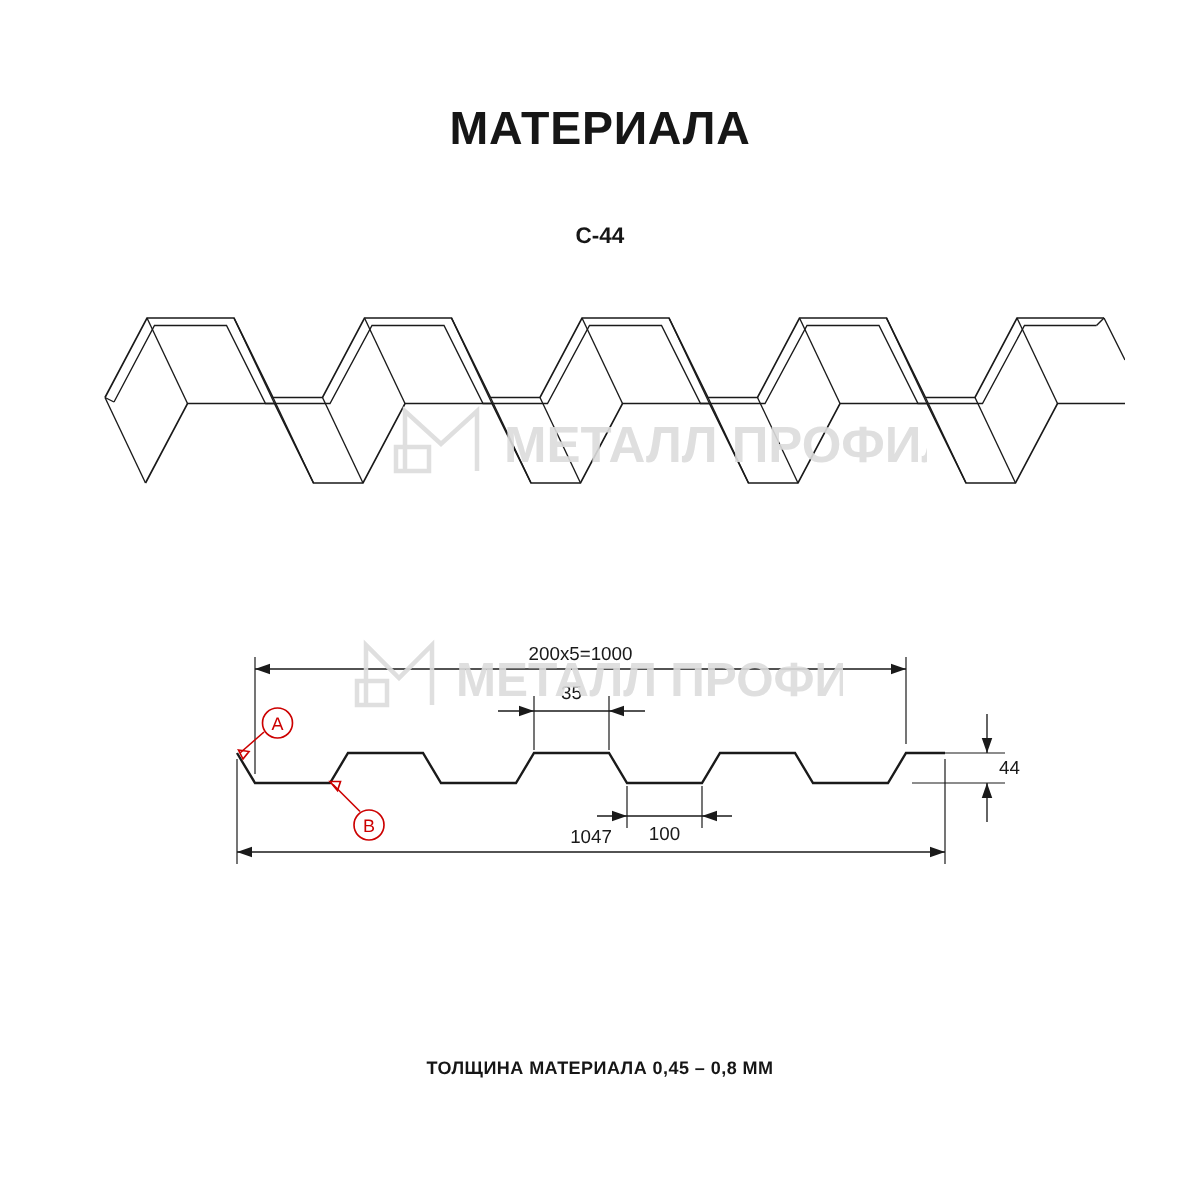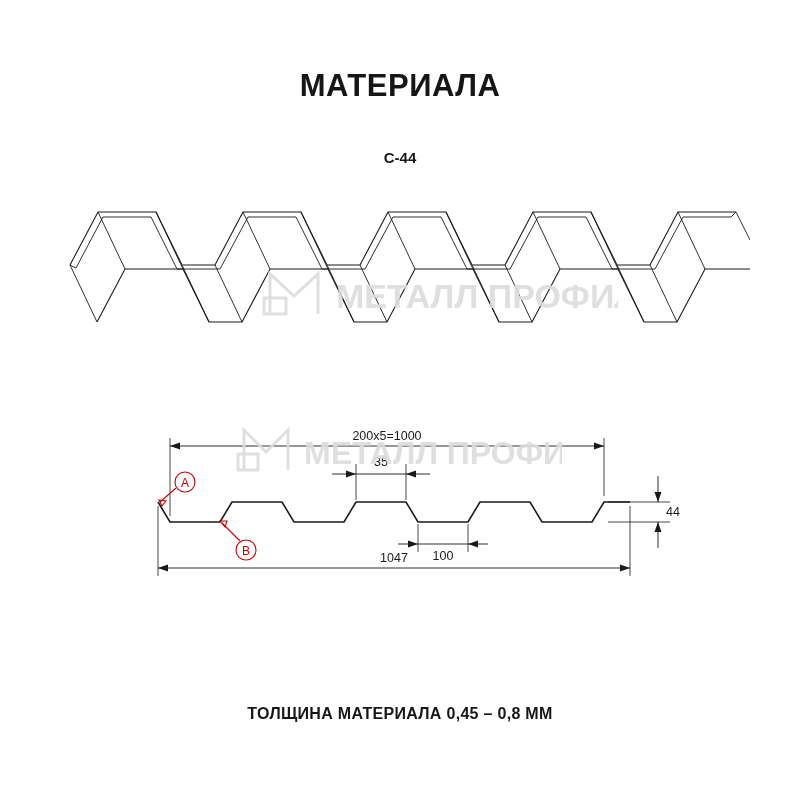--- a/index.html
+++ b/index.html
@@ -43,21 +43,21 @@
     font-weight: bold;
     color: #161616;
     margin-top: 31px;
   }
   .footer {
     position: absolute;
     left: 0;
     top: 705px;
     width: 800px;
     text-align: center;
-    font-size: 16px;
+    font-size: 12px;
     font-weight: bold;
     letter-spacing: 0.3px;
     color: #161616;
   }
   .iso-wrap {
     position: absolute;
     left: 50px;
     top: 170px;
     width: 700px;
     height: 200px;

